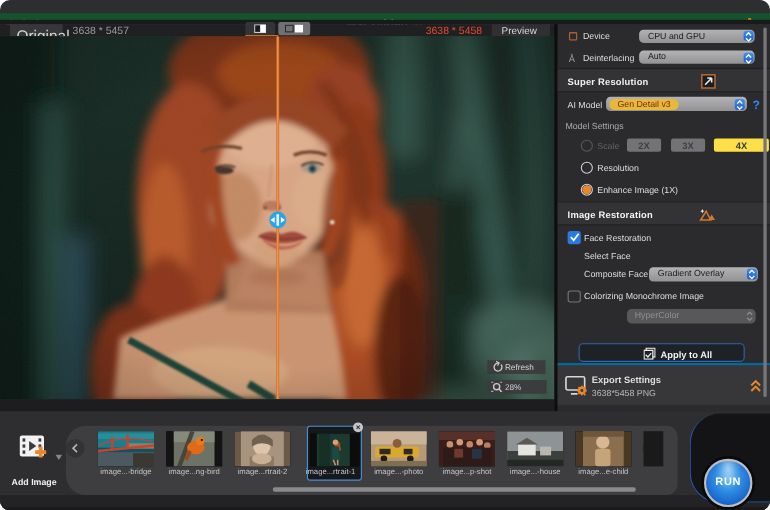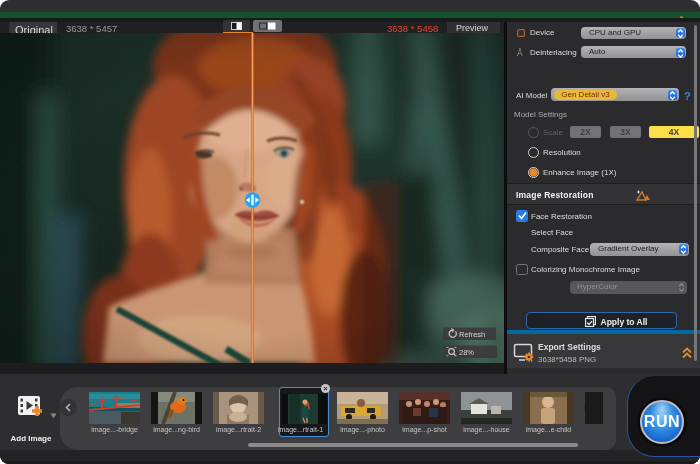--- a/index.html
+++ b/index.html
@@ -11,21 +11,21 @@
   }
   .abs { position:absolute; }
   
   #titlebar { left:0; top:12px; width:700px; height:18px; background:#14532d; }
   #titlebar .light { width:8px; height:8px; border-radius:50%; position:absolute; top:5.5px; }
   #title { width:700px; text-align:center; top:3.5px; color:#e8e8e8; font-size:10.5px; font-weight:bold; letter-spacing:.2px; }
   #title span { color:#e9872b; }
   #darkband { left:0; top:18px; width:700px; height:4px; background:#1a1a1c; }
   
   #tabrow { left:0; top:22px; width:700px; height:11px; background:#202022; }
-  .tabtxt { font-size:11px; color:#d8d8d8; top:1.5px; }
+  .tabtxt { font-size:14px; color:#d8d8d8; top:1.5px; }
   
   #photo { left:0; top:33px; width:504px; height:330px; background:#1c2f28; }
   #band { left:0; top:363px; width:504px; height:11px; background:#1d1d1f; }
   
   #sep { left:504px; top:22px; width:3px; height:352px; background:#0d0d0f; }
   #panel { left:507px; top:22px; width:193px; height:352px; background:#2b2b2d; font-size:8px; color:#e0e0e0; }
   .hdr { position:absolute; left:0; width:193px; height:22px; background:#333335; border-top:1px solid #1e1e20; border-bottom:1px solid #1e1e20; }
   .hdr b { position:absolute; left:9px; top:6px; font-size:8.5px; color:#f2f2f2; letter-spacing:.2px; }
   .ddn {
     position:absolute; border-radius:4px;
@@ -44,25 +44,25 @@
   .chk { position:absolute; width:11.5px; height:11.5px; border-radius:2.5px; }
   
   #bottombar { left:0; top:374px; width:700px; height:90px; background:#2e2e30; }
   #botdark { left:0; top:450px; width:700px; height:14px; background:#232325; }
   #strip { left:60px; top:387px; width:556px; height:63px; background:#3e3e41; border-radius:18px 10px 10px 18px; }
   .navcirc { position:absolute; width:17px; height:17px; border-radius:50%; background:#333336; color:#aeaeb0; text-align:center; font-size:10px; line-height:16px; font-weight:bold;}
   .thumb { position:absolute; top:392px; width:51px; height:32px; background:#111; }
   .thumb svg { position:absolute; left:0; top:0; }
   .tlabel { position:absolute; top:425.5px; width:62px; text-align:center; font-size:7px; color:#c6c6c8; }
   #runbulge { left:627px; top:376px; width:73px; height:81px; background:#141417; border-radius:27px 0 0 27px; border-left:1.5px solid #2a55a8; border-bottom:1.5px solid #2a55a8; }
-  #runbtn { left:640px; top:400px; width:44px; height:44px; border-radius:50%;
+  #runbtn { left:640px; top:417px; width:44px; height:44px; border-radius:50%;
     background:radial-gradient(ellipse at 50% 18%, rgba(255,255,255,0.55) 0%, rgba(255,255,255,0.15) 26%, rgba(255,255,255,0) 42%),
                radial-gradient(circle at 50% 40%, #55b0f0 0%, #2e8ae0 40%, #1a66cc 72%, #1150aa 100%);
     border:2.5px solid #bfbfc2; box-shadow:0 0 0 2.5px #0a0a0c;
-    color:#fff; font-weight:bold; font-size:16px; text-align:center; line-height:39px; letter-spacing:.6px;}
+    color:#fff; font-weight:bold; font-size:10px; text-align:center; line-height:39px; letter-spacing:.6px;}
   #stripbar { left:248px; top:443px; width:330px; height:4px; border-radius:2px; background:#8a8a8c; }
 </style>
 </head>
 <body>
 <div id="win">
 
   <div id="titlebar" class="abs">
     <div class="light" style="left:5.5px;  background:#ee6c60;"></div>
     <div class="light" style="left:17.5px; background:#f6c04f;"></div>
     <div class="light" style="left:29.5px; background:#64c956;"></div>
@@ -239,20 +239,27 @@
           </svg>
         </div></div>
     <div class="lbl" style="left:10px; top:26px; color:#9a9a9c; font-size:8.5px;">Å</div>
     <div class="lbl" style="left:23px; top:26px;">Deinterlacing</div>
     <div class="ddn" style="left:74px; top:24px; width:105px; height:12px; padding-left:8px;">Auto<div class="stp">
           <svg width="7" height="9" viewBox="0 0 7 9">
             <path d="M1.2 3.2 L3.5 0.8 L5.8 3.2 M1.2 5.8 L3.5 8.2 L5.8 5.8" fill="none" stroke="#fff" stroke-width="1.3"></path>
           </svg>
         </div></div>
 
+    <div class="hdr" style="top:40px;">
+        <b>Super Resolution</b>
+      <svg style="position:absolute; left:130px; top:4px;" width="14" height="14" viewBox="0 0 14 14">
+        <rect x="1" y="1" width="12" height="12" fill="#1d1d1f" stroke="#b06a32" stroke-width="1.4"></rect>
+        <path d="M4 10 L10 4 M10 4 h-4 M10 4 v4" stroke="#e8e8e8" stroke-width="1.4" fill="none"></path>
+      </svg>
+    </div>
 
     <div class="lbl" style="left:9px; top:69px;">AI Model</div>
     <div class="ddn" style="left:44px; top:66px; width:127.5px; height:13px;">
       <div style="position:absolute; left:3px; top:1.5px; width:63px; height:10px; background:#e8b83a; border-radius:5px; color:#7a2a10; text-align:center; line-height:10px;">Gen Detail v3</div>
       <div class="stp">
           <svg width="7" height="9" viewBox="0 0 7 9">
             <path d="M1.2 3.2 L3.5 0.8 L5.8 3.2 M1.2 5.8 L3.5 8.2 L5.8 5.8" fill="none" stroke="#fff" stroke-width="1.3"></path>
           </svg>
         </div>
     </div>
@@ -305,21 +312,21 @@
 
     <div class="abs" style="left:18.5px; top:289.5px; width:151px; height:17px; background:#1e2126; border:1px solid #2f66b0; border-radius:4px;">
       <svg style="position:absolute; left:58px; top:3px;" width="11" height="11" viewBox="0 0 11 11">
         <rect x="2.5" y="0.5" width="8" height="8" fill="none" stroke="#e8e8e8" stroke-width="1.2"></rect>
         <rect x="0.5" y="2.5" width="8" height="8" fill="#1e2126" stroke="#e8e8e8" stroke-width="1.2"></rect>
         <path d="M2 6.5 l2 2 3 -3.5" fill="none" stroke="#e8e8e8" stroke-width="1.2"></path>
       </svg>
       <div style="position:absolute; left:74px; top:4.5px; font-size:8.5px; font-weight:bold; color:#f0f0f0;">Apply to All</div>
     </div>
 
-    <div class="abs" style="left:0; top:308px; width:193px; height:38px; background:#37373a; border-top:4px solid #0369a1;text-align:center;">
+    <div class="abs" style="left:0; top:308px; width:193px; height:38px; background:#37373a; border-top:2px solid #0369a1;text-align:center;">
       <svg style="position:absolute; left:6px; top:9px;" width="22" height="20" viewBox="0 0 22 20">
         <rect x="1.5" y="1.5" width="17" height="12" rx="1.5" fill="none" stroke="#d8d8d8" stroke-width="1.5"></rect>
         <path d="M6 17 h6" stroke="#d8d8d8" stroke-width="1.5"></path>
         <circle cx="16" cy="14" r="3.6" fill="#e9872b"></circle>
         <circle cx="16" cy="14" r="1.3" fill="#37373a"></circle>
         <g stroke="#e9872b" stroke-width="1.6">
             <path d="M16 9.6 v1.6 M16 16.8 v1.6 M11.6 14 h1.6 M18.8 14 h1.6 M12.9 10.9 l1.1 1.1 M18 17.1 l1.1 1.1 M12.9 17.1 l1.1 -1.1 M18 10.9 l1.1 1.1"></path>
           </g>
       </svg>
       <div class="lbl" style="left:31px; top:8px; font-weight:bold; font-size:8.5px;">Export Settings</div>

